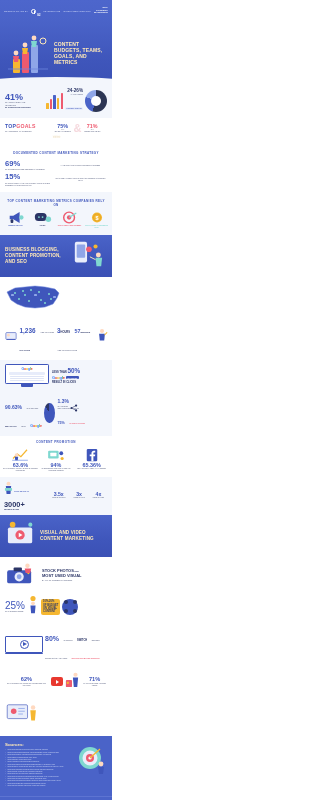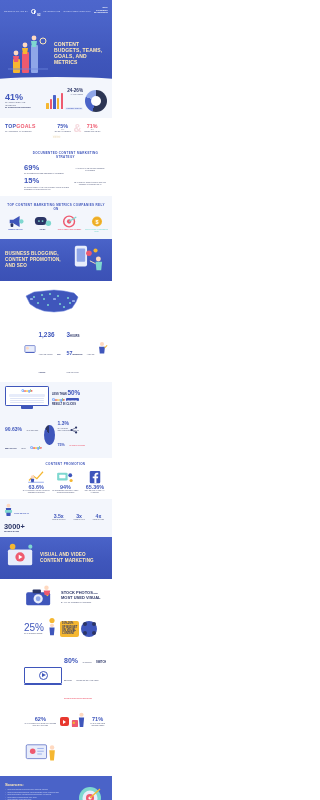--- a/index.html
+++ b/index.html
@@ -11,21 +11,21 @@
     overflow:hidden;
     position:relative;
   }
   .page { width:112px; height:800px; position:relative; overflow:hidden; }
 
   
   .band-blue {
     background:linear-gradient(180deg,#4a63c8 0%,#3f56bb 60%,#3b51b5 100%);
     color:#fff; position:relative; overflow:hidden;
   }
-  .band-white { background:#ffffff; position:relative; overflow:hidden;margin-left:19px; }
+  .band-white { background:#ffffff; position:relative; overflow:hidden; }
   .band-tint  { background:#f3f6fc; position:relative; overflow:hidden; }
 
   
   .topbar{
     height:22px; background:linear-gradient(180deg,#4d66cc,#4a63c8);
     display:flex; align-items:center; justify-content:center; gap:3px;
     padding:0 4px;
   }
   .tb-txt{ font-size:1.9px; letter-spacing:.2px; color:#d8e0fb; white-space:nowrap; text-transform:uppercase; }
   .tb-logo{ display:flex; align-items:center; gap:1px; }

